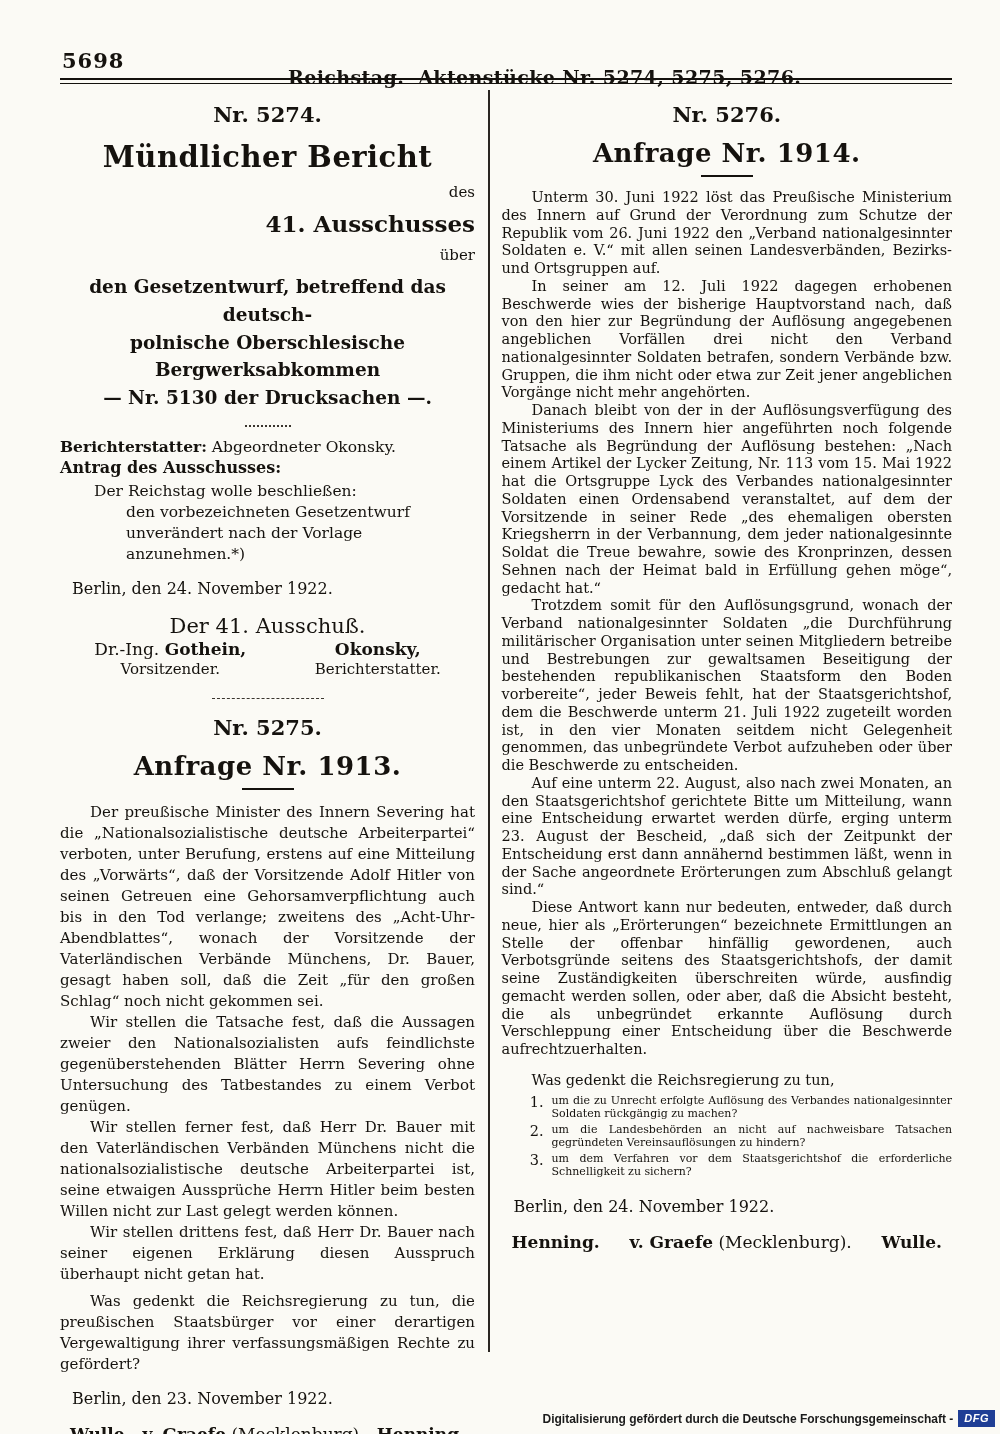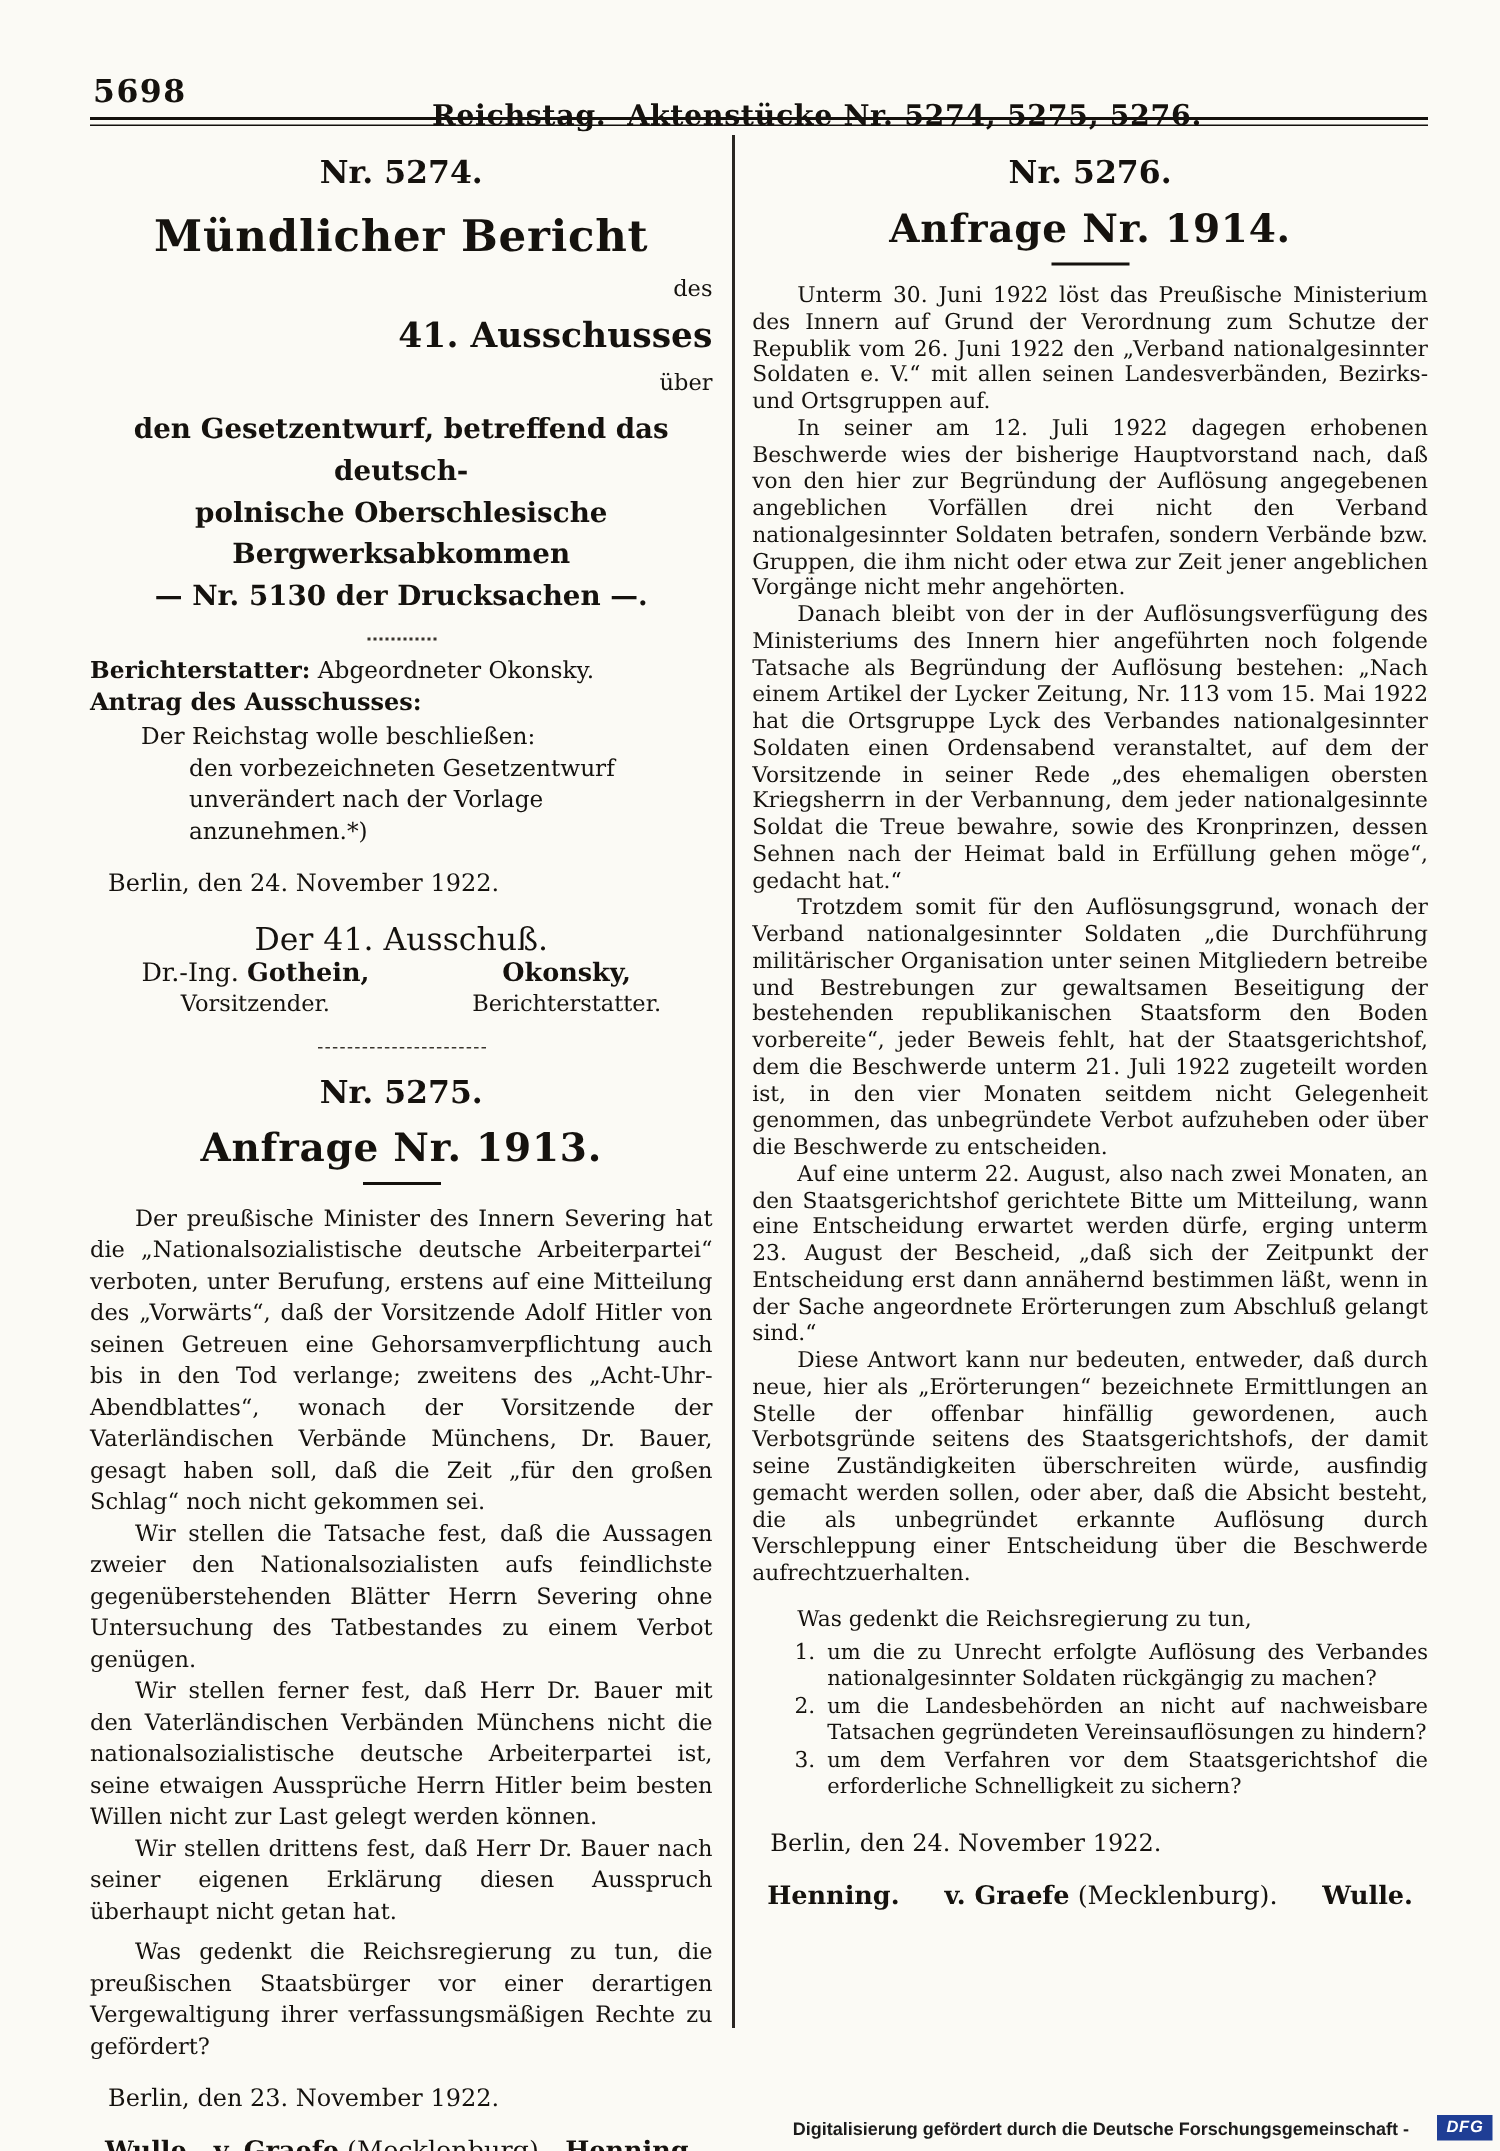--- a/index.html
+++ b/index.html
@@ -47,23 +47,23 @@
   .sig-name{font-size:17px;}
   .sig-role{font-size:15px;margin-top:1px;}
   .signers{display:flex;justify-content:space-between;margin-top:16px;padding:0 10px;font-size:17px;}
   .signers .n{font-weight:bold;}
   .signers .note{font-weight:normal;}
   
   .q-intro{font-size:14.5px;margin-top:13px;text-indent:30px;}
   .qlist{margin:6px 0 0 18px;}
   .qitem{display:flex;margin-top:2px;}
   .qnum{width:24px;text-align:right;margin-right:8px;font-size:14.5px;line-height:1.225;flex:none;}
-  .qtext{flex:1;font-size:14px;line-height:1.225;text-align:justify;}
+  .qtext{flex:1;font-size:11px;line-height:1.225;text-align:justify;}
   
-  .dfg-bar{position:absolute;right:5px;bottom:7px;display:flex;align-items:center;gap:19px;
+  .dfg-bar{position:absolute;right:5px;bottom:7px;display:flex;align-items:center;gap:5px;
     font-family:"Liberation Sans", sans-serif;font-weight:bold;font-size:12px;color:#1b1b1b;}
   .dfg-logo{background:#1f3e95;color:#ffffff;padding:2px 6px 3px;font-size:11px;font-style:italic;letter-spacing:.5px;}
 </style>
 </head>
 <body>
 
 <div class="page">
 
   <div class="header">
     <div class="pagenum">5698</div>

